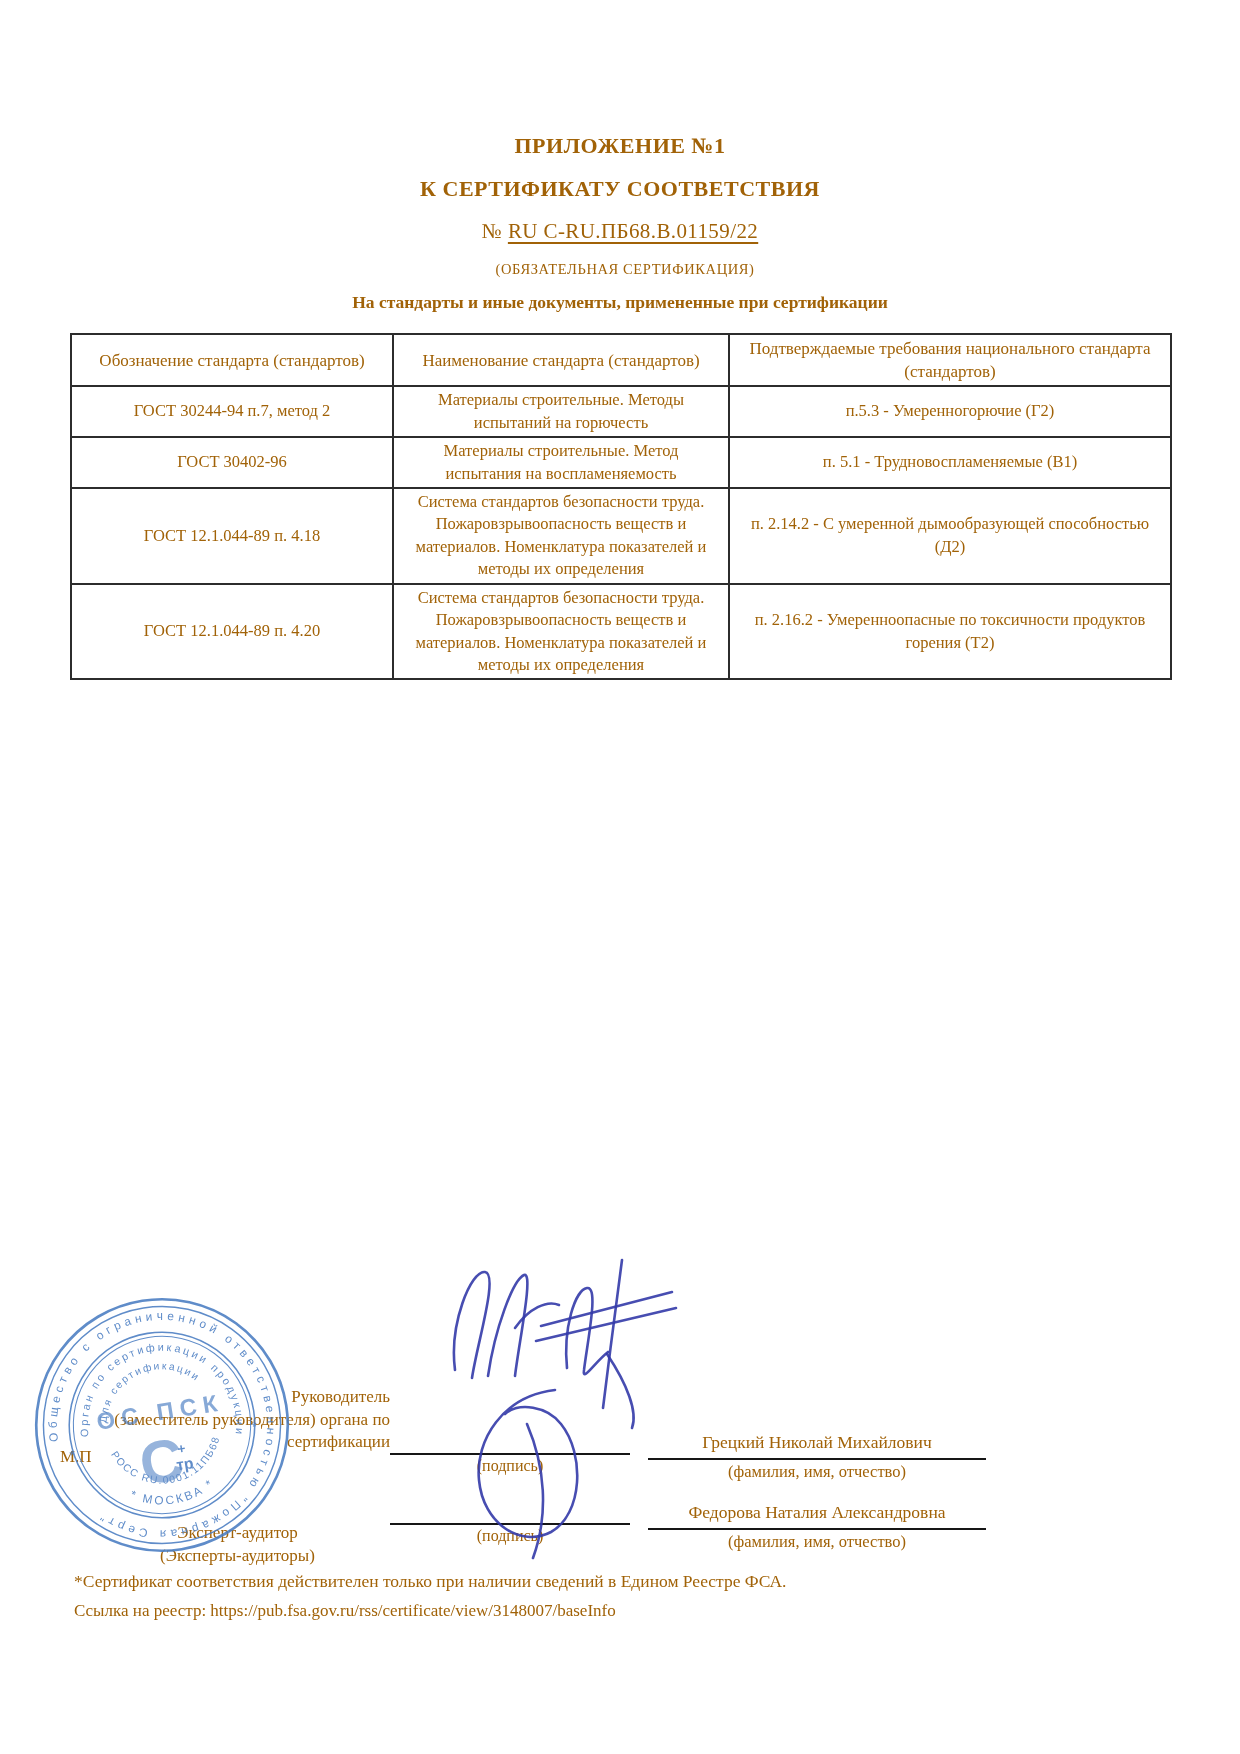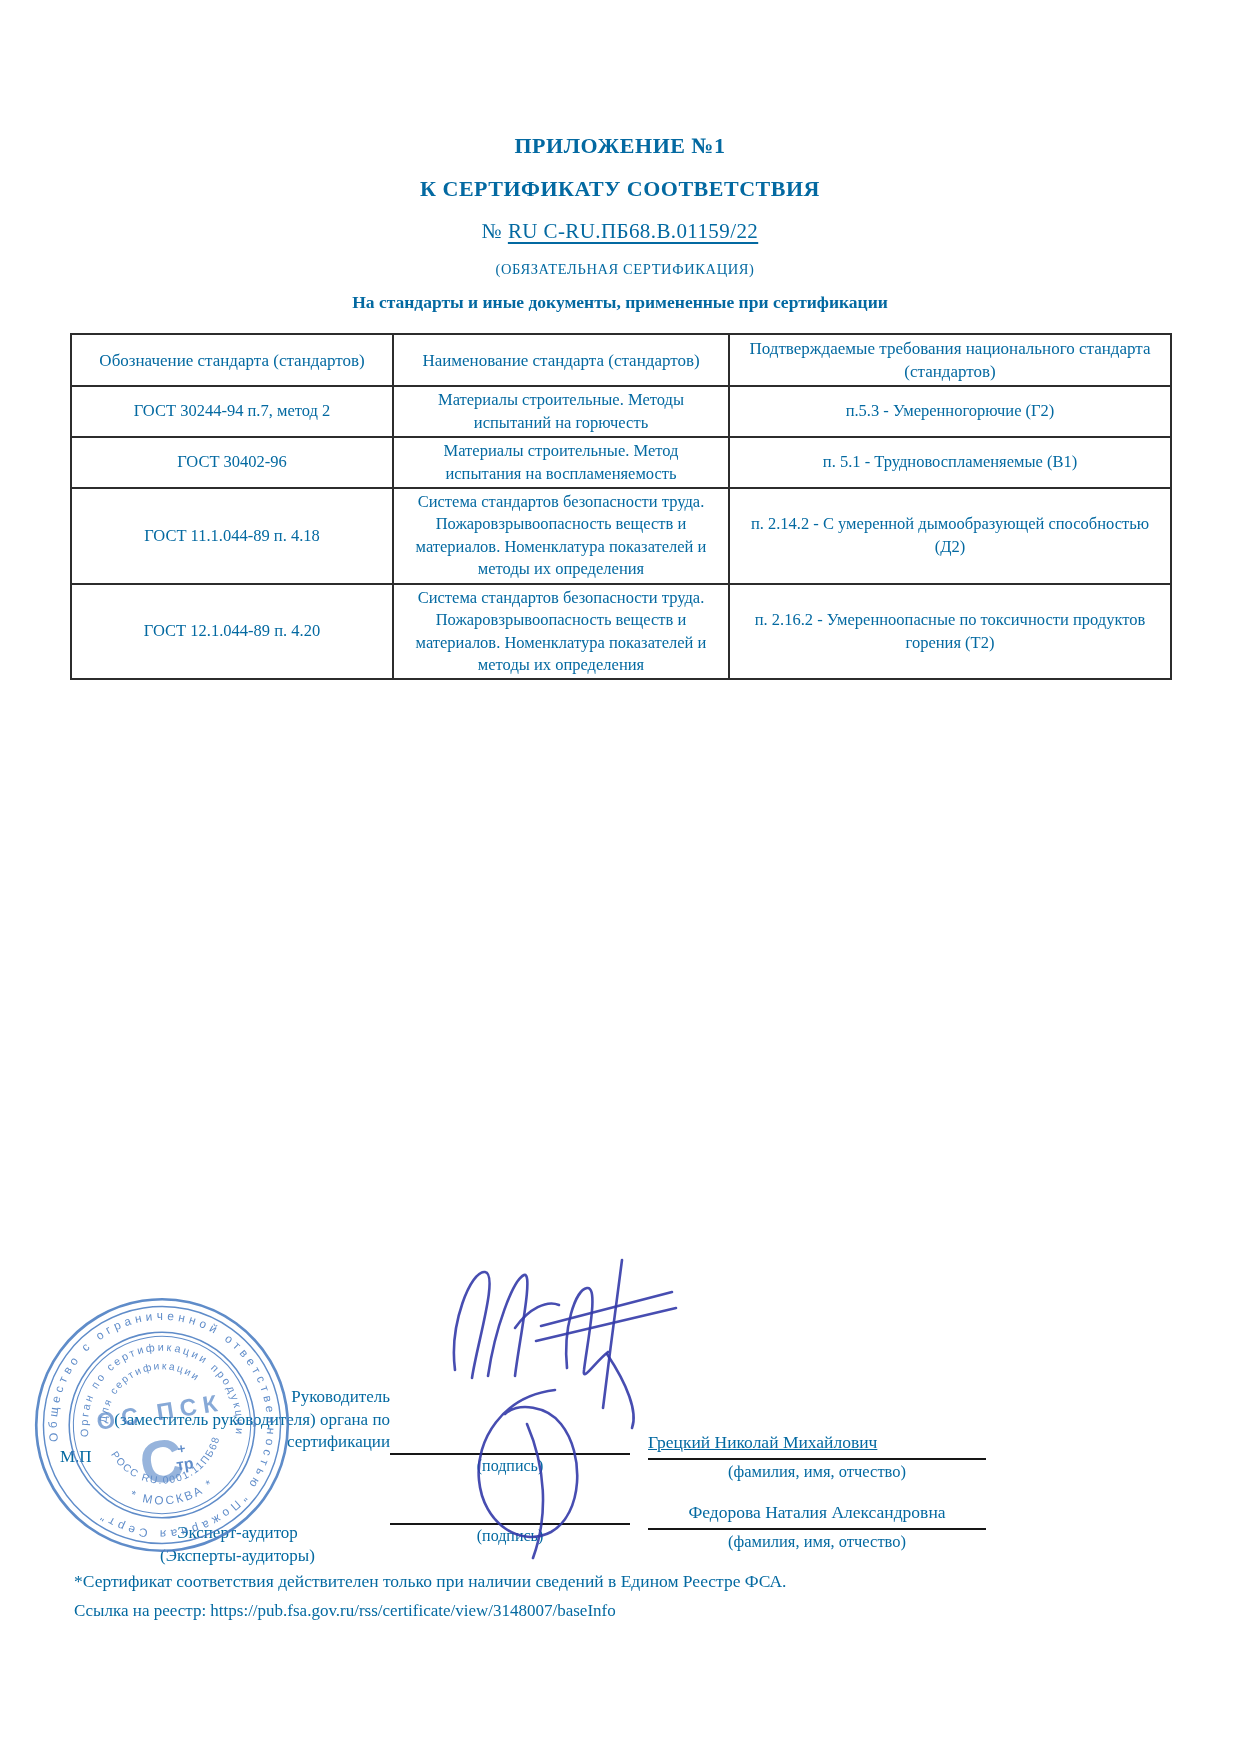--- a/index.html
+++ b/index.html
@@ -1,18 +1,18 @@
 <!DOCTYPE html>
 <html><head>
 <meta charset="utf-8">
 <style>
   html,body { margin:0; padding:0; background:#ffffff; }
   .page {
     position:relative; width:1240px; height:1754px; background:#ffffff;
-    font-family:"Liberation Serif", serif; color:#0369a1; overflow:hidden;
+    font-family:"Liberation Serif", serif; color:#a16207; overflow:hidden;
   }
   .abs { position:absolute; }
   .center { text-align:center; }
 
   
   .h-title   { top:133px; left:0; right:0; font-size:22px; font-weight:bold; letter-spacing:.5px; }
   .h-cert    { top:176px; left:0; right:0; font-size:22px; font-weight:bold; letter-spacing:.5px; }
   .h-num     { top:219px; left:0; right:0; font-size:21px; font-weight:normal; letter-spacing:.4px; }
   .h-num .u  { text-decoration:underline; text-underline-offset:4px; text-decoration-thickness:2px; }
   .h-oblig   { top:261px; left:0; right:0; font-size:14.5px; letter-spacing:.6px;margin-left:10px; }
@@ -35,21 +35,21 @@
   .role-head   { top:1386px; left:85px;  width:305px; font-size:17px; line-height:1.33; white-space:pre-line; text-align:right; }
   .mp          { top:1447px; left:60px;  font-size:17px; }
   .role-expert { top:1479px; left:85px;  width:305px; font-size:17px; line-height:1.33; white-space:pre-line; text-align:center;margin-top:43px; }
 
   .line { border-top:2px solid #161616; height:0; }
   .sig-line-1  { top:1453px; left:390px; width:240px; }
   .sig-line-2  { top:1523px; left:390px; width:240px; }
   .sig-lab-1   { top:1457px; left:390px; width:240px; font-size:16px; text-align:center; }
   .sig-lab-2   { top:1527px; left:390px; width:240px; font-size:16px; text-align:center; }
 
-  .name-1      { top:1432px; left:648px; width:338px; font-size:17.5px; text-align:left;text-decoration:underline; }
+  .name-1      { top:1432px; left:648px; width:338px; font-size:17.5px; text-align:center; }
   .name-line-1 { top:1458px; left:648px; width:338px; }
   .name-lab-1  { top:1462px; left:648px; width:338px; font-size:16.5px; text-align:center; }
   .name-2      { top:1502px; left:648px; width:338px; font-size:17.5px; text-align:center; }
   .name-line-2 { top:1528px; left:648px; width:338px; }
   .name-lab-2  { top:1532px; left:648px; width:338px; font-size:16.5px; text-align:center; }
 
   .foot-note { top:1571px; left:74px; width:1100px; font-size:17.5px; }
   .foot-link { top:1601px; left:74px; width:1100px; font-size:17px; }
 
   
@@ -93,21 +93,21 @@
         <td>ГОСТ 30244-94 п.7, метод 2</td>
         <td>Материалы строительные. Методы испытаний на горючесть</td>
         <td>п.5.3 - Умеренногорючие (Г2)</td>
       </tr>
       <tr class="r2">
         <td>ГОСТ 30402-96</td>
         <td>Материалы строительные. Метод испытания на воспламеняемость</td>
         <td>п. 5.1 - Трудновоспламеняемые (В1)</td>
       </tr>
       <tr class="r3">
-        <td>ГОСТ 11.1.044-89 п. 4.18</td>
+        <td>ГОСТ 12.1.044-89 п. 4.18</td>
         <td>Система стандартов безопасности труда. Пожаровзрывоопасность веществ и материалов. Номенклатура показателей и методы их определения</td>
         <td>п. 2.14.2 - С умеренной дымообразующей способностью (Д2)</td>
       </tr>
       <tr class="r4">
         <td>ГОСТ 12.1.044-89 п. 4.20</td>
         <td>Система стандартов безопасности труда. Пожаровзрывоопасность веществ и материалов. Номенклатура показателей и методы их определения</td>
         <td>п. 2.16.2 -  Умеренноопасные по токсичности продуктов горения (Т2)</td>
       </tr>
     </tbody>
   </table>

